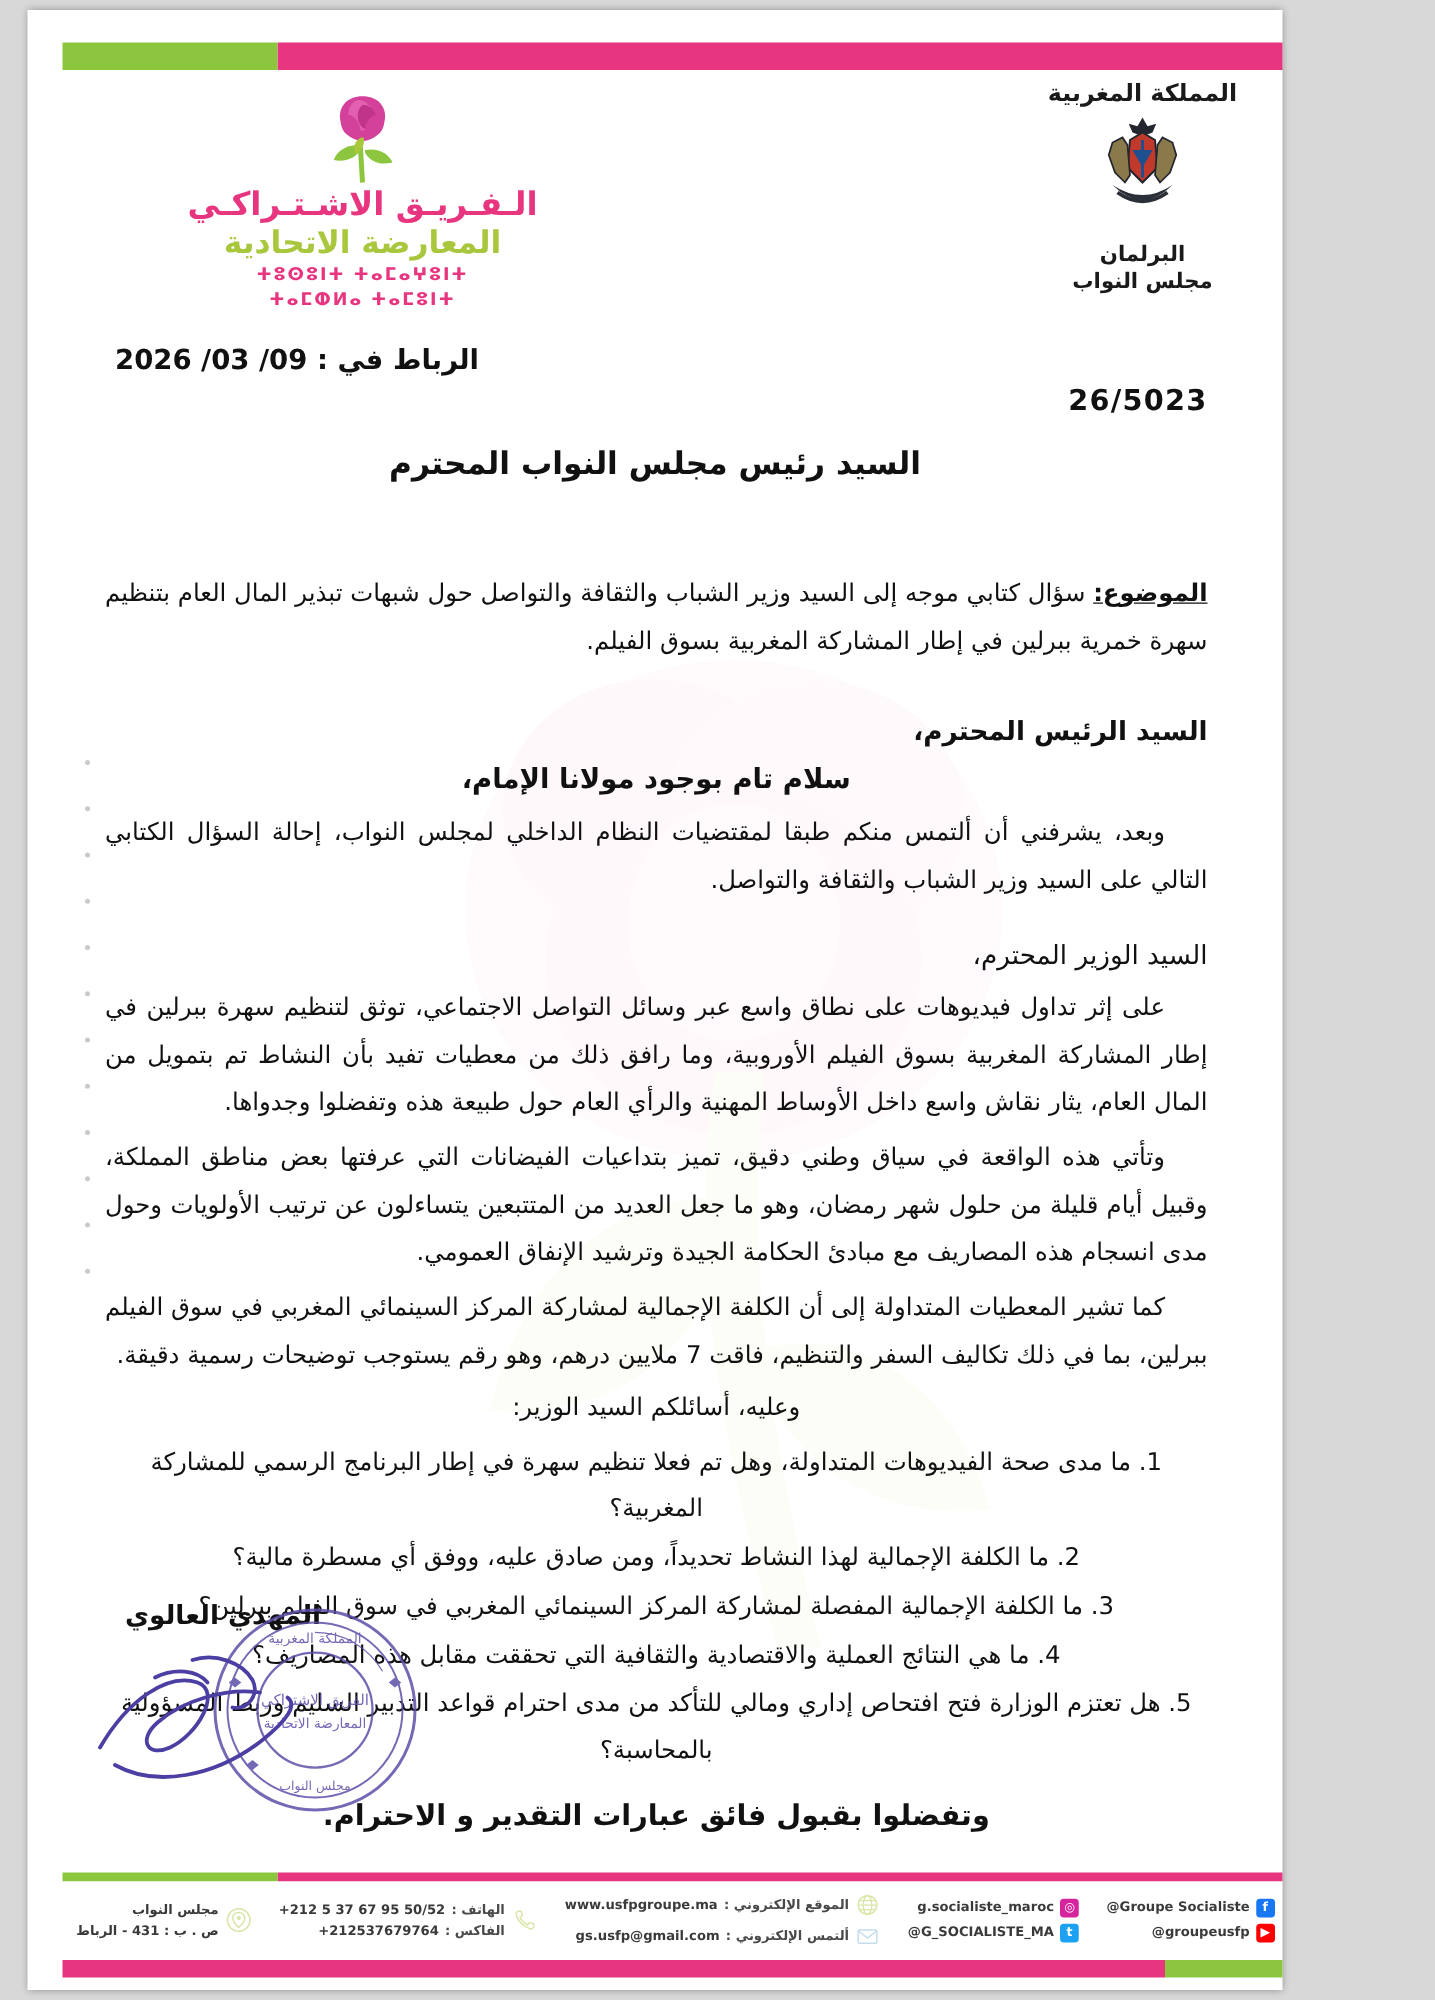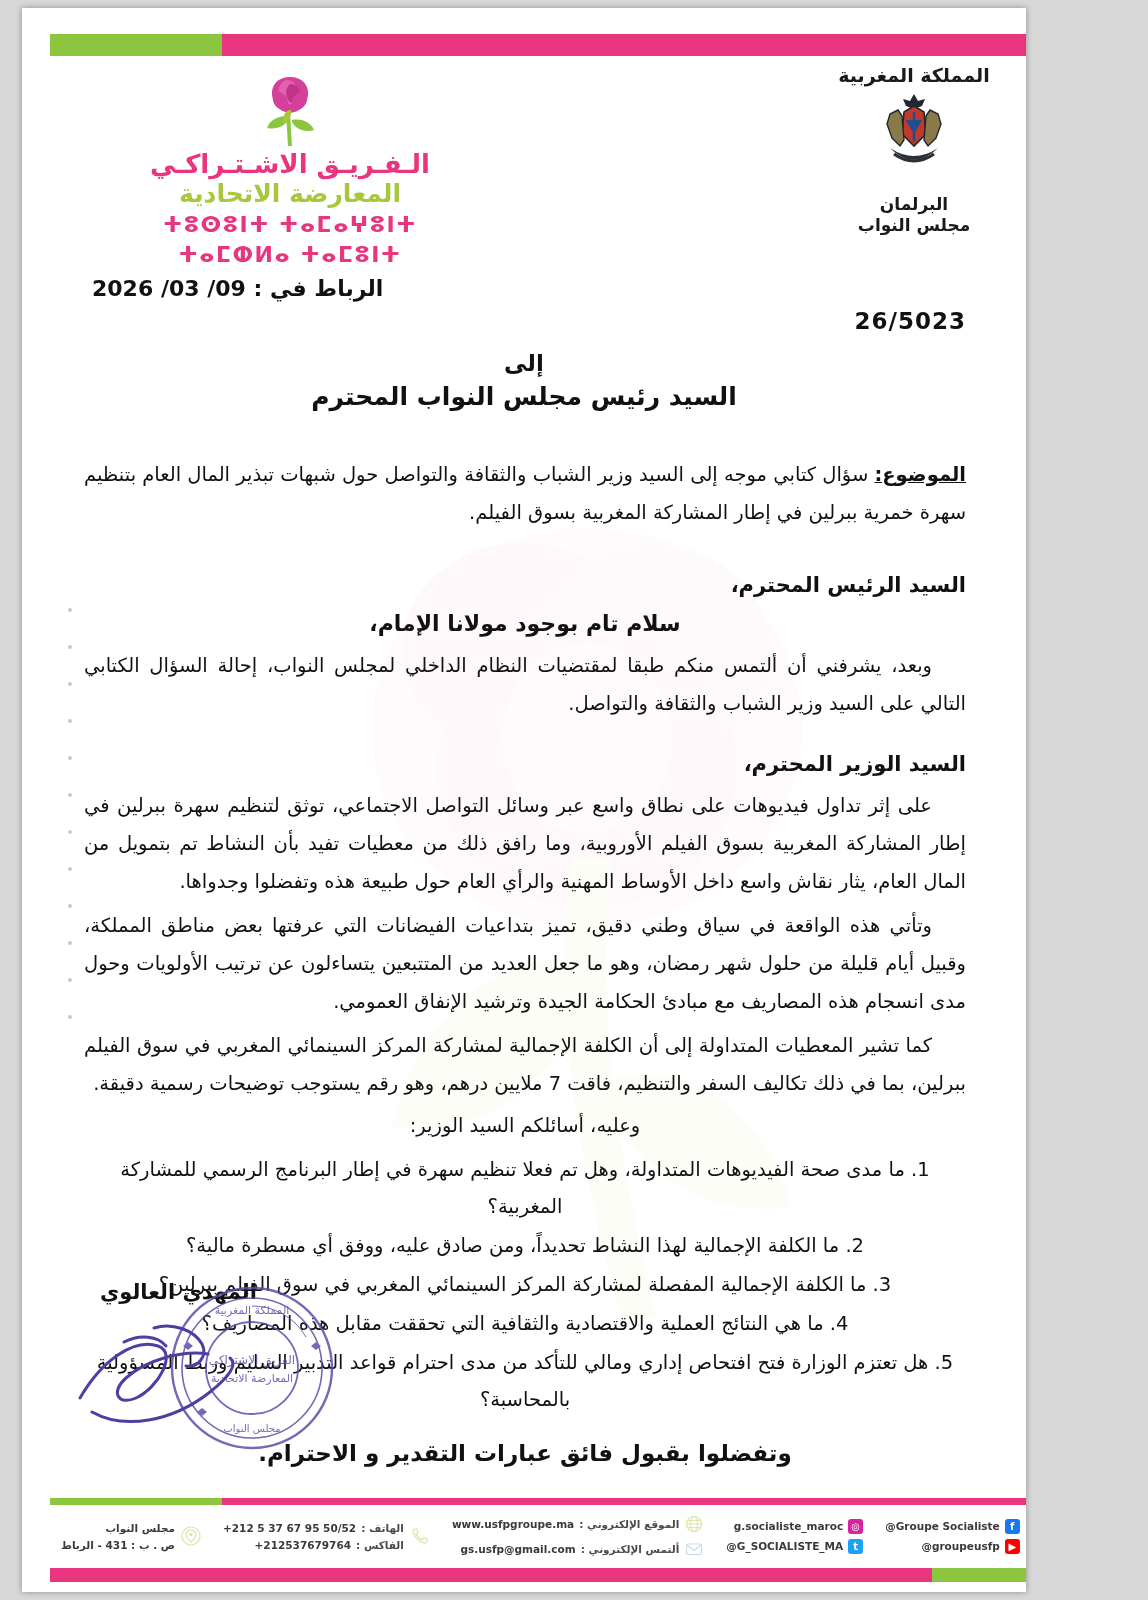--- a/index.html
+++ b/index.html
@@ -47,21 +47,21 @@
   .rose-logo{width:78px;height:76px;margin:0 auto 2px;display:block;}
   .logo-l1{
     font-size:26px;color:#e8357f;font-weight:700;line-height:1.15;
     letter-spacing:1px;
   }
   .logo-l2{
     font-size:25px;color:#a8c73d;font-weight:700;line-height:1.15;
     letter-spacing:1px;
   }
   .logo-tif{
-    font-size:22px;color:#e8357f;font-weight:700;line-height:1.3;
+    font-size:14px;color:#e8357f;font-weight:700;line-height:1.3;
     letter-spacing:1.5px;direction:ltr;margin-top:2px;
   }
 
   
   .date-line{
     position:absolute;left:70px;top:268px;
     font-size:22px;font-weight:700;color:#111;
     direction:rtl;white-space:nowrap;
   }
   .ref-no{
@@ -86,21 +86,21 @@
   .subject{margin:0 0 4px 0;text-align:justify;}
   .subject .lbl{font-weight:700;text-decoration:underline;}
   .salut1{
     margin:34px 0 0 0;font-weight:700;font-size:21px;text-align:right;
   }
   .salut2{
     margin:1px 0 0 0;font-weight:700;font-size:22px;text-align:center;
   }
   .para{margin:6px 0 0 0;text-indent:34px;}
   .minister-head{
-    margin:22px 0 0 0;font-weight:700;font-size:21px;text-align:right;
+    margin:22px 0 0 0;font-weight:400;font-size:21px;text-align:right;
   }
   .p-tight{margin:4px 0 0 0;text-indent:34px;}
   .ask-line{margin:4px 0 0 0;text-align:center;}
 
   .qlist{margin:6px 0 0 0;padding:0;list-style:none;}
   .qlist li{
     text-align:center;margin:0 0 2px 0;direction:rtl;
     font-size:19.5px;line-height:37px;
   }
   .closing{
@@ -236,21 +236,20 @@
     <span></span>
     <span></span>
     <span></span>
     <span></span>
     <span></span>
     <span></span>
     <span></span>
   </div>
 
   <div class="to-block">
-    <div class="to-word">إلى</div>
     <div class="to-name">السيد رئيس مجلس النواب المحترم</div>
   </div>
 
   <div class="body-txt">
 
     <p class="subject">
       <span class="lbl">الموضوع:</span><span> سؤال كتابي موجه إلى السيد وزير الشباب والثقافة والتواصل حول شبهات تبذير المال العام بتنظيم سهرة خمرية ببرلين في إطار المشاركة المغربية بسوق الفيلم.</span>
     </p>
 
     <p class="salut1">السيد الرئيس المحترم،</p>

